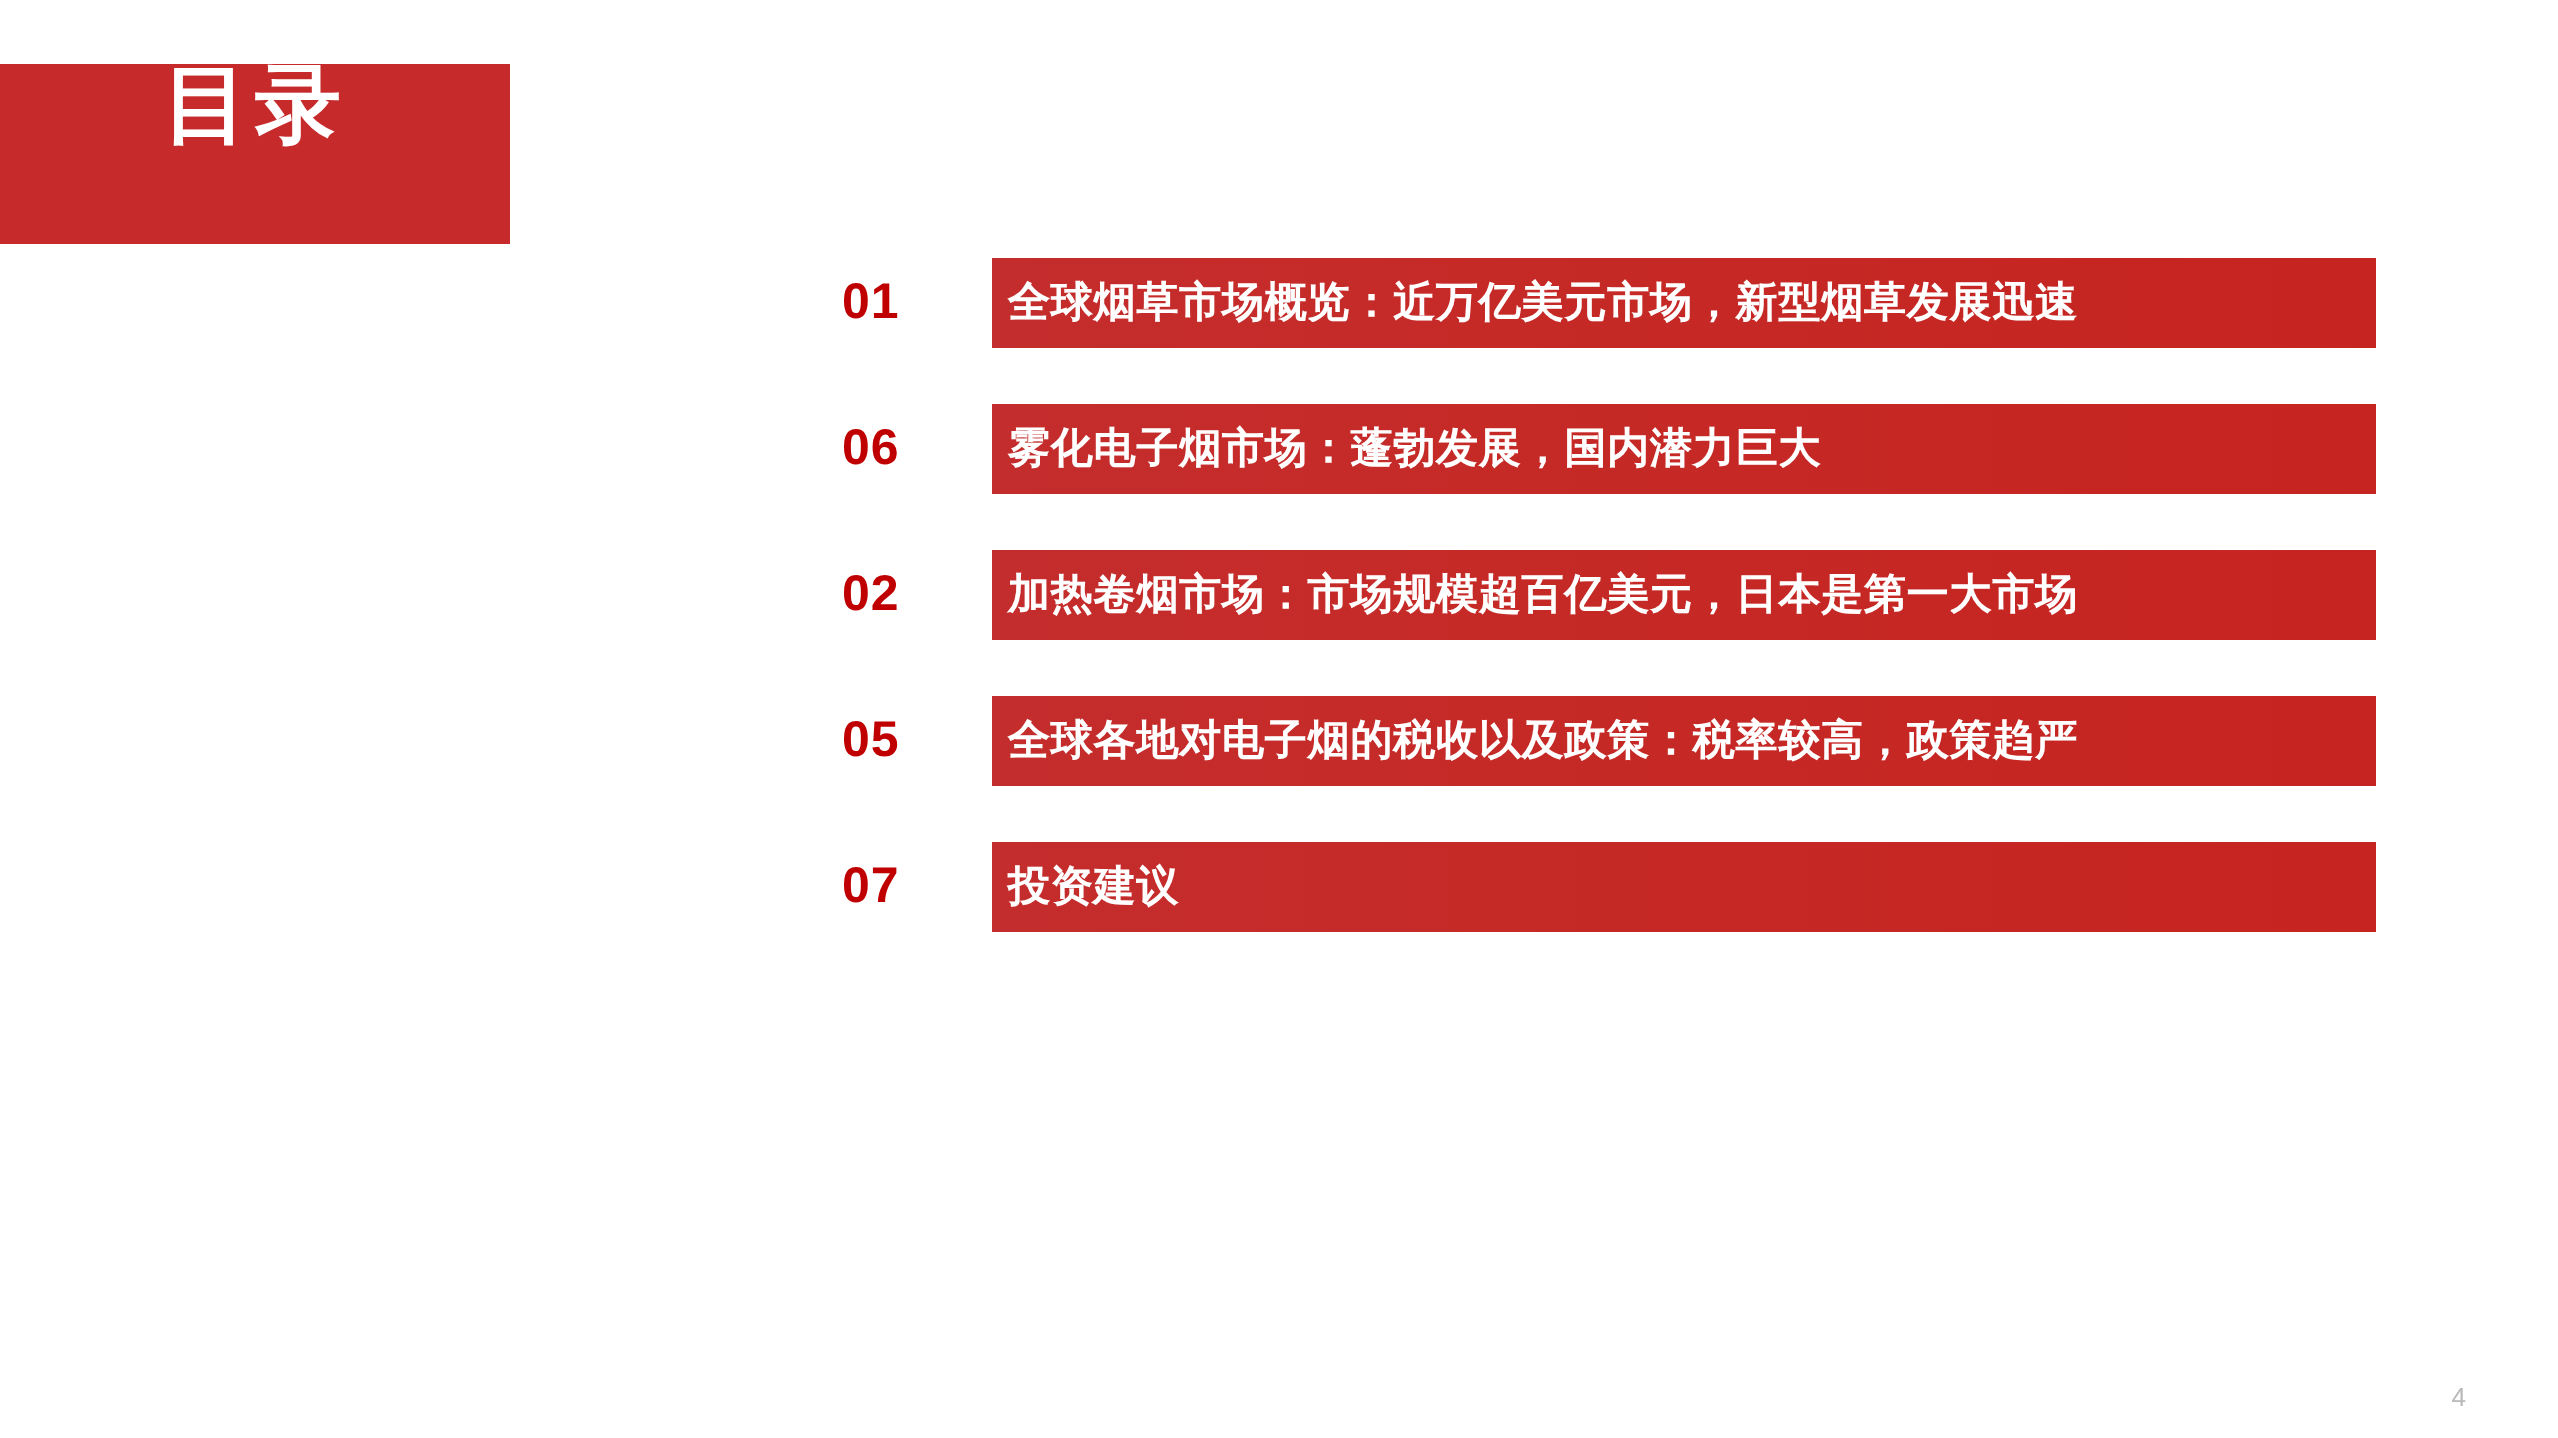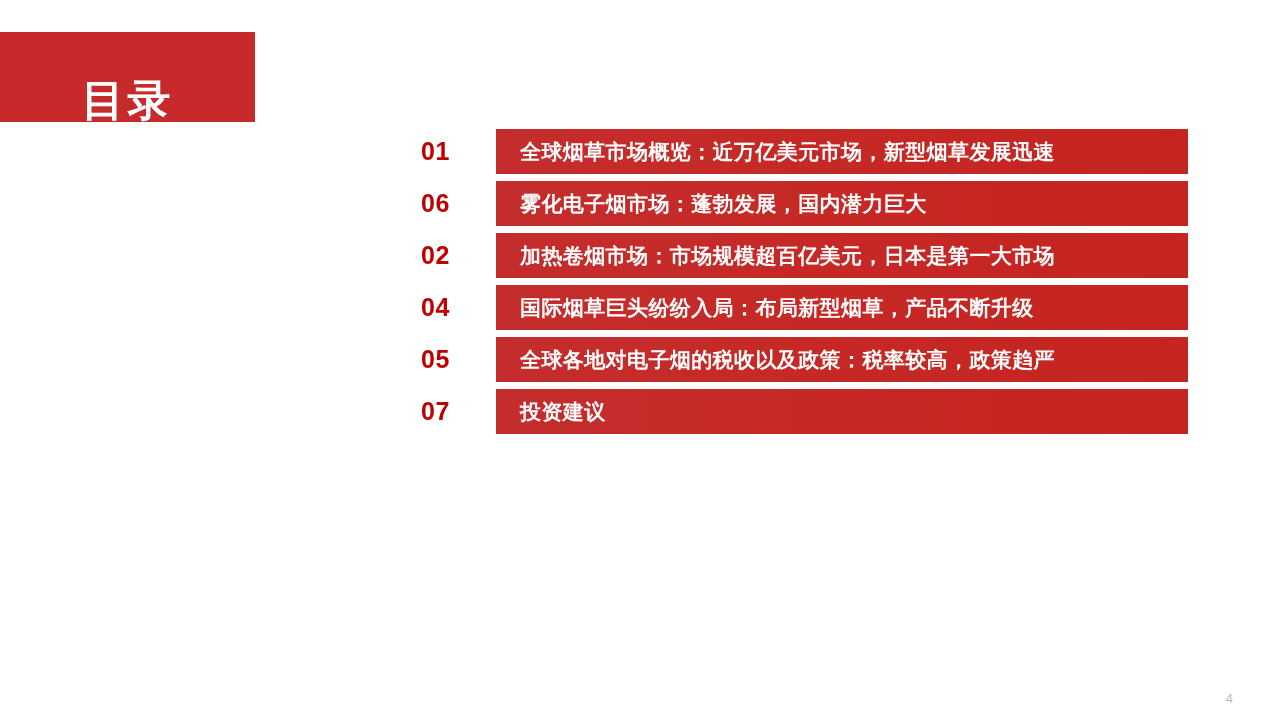--- a/index.html
+++ b/index.html
@@ -23,21 +23,21 @@
 
   
   .title-block {
     position: absolute;
     left: 0;
     top: 32px;
     width: 255px;
     height: 90px;
     background: #c62a2a;
     display: flex;
-    align-items: flex-end;
+    align-items: flex-start;
     justify-content: center;
   }
   .title-text {
     color: #ffffff;
     font-size: 43px;
     font-weight: bold;
     letter-spacing: 3px;
     line-height: 1;
     white-space: nowrap;
   }
@@ -45,21 +45,21 @@
   
   .toc {
     position: absolute;
     left: 421px;
     top: 129px;
     width: 767px;
   }
   .toc-row {
     position: relative;
     height: 45px;
-    margin-bottom: 7px;
+    margin-bottom: 28px;
     display: flex;
     align-items: stretch;
   }
   .toc-row:last-child {
     margin-bottom: 11px;
   }
 
   .toc-num {
     width: 75px;
     flex: 0 0 75px;
@@ -70,21 +70,21 @@
     font-weight: bold;
     letter-spacing: 0.5px;
     line-height: 1;
   }
 
   .toc-bar {
     flex: 1 1 auto;
     background: linear-gradient(to right, #c42d2d 0%, #c52a27 35%, #c62420 100%);
     display: flex;
     align-items: center;
-    padding-left: 24px;
+    padding-left: 8px;
     box-sizing: border-box;
     overflow: hidden;
   }
   .toc-label {
     color: #ffffff;
     font-size: 21px;
     font-weight: bold;
     letter-spacing: 0.4px;
     line-height: 1;
     white-space: nowrap;
@@ -125,26 +125,20 @@
       </div>
     </div>
 
     <div class="toc-row">
       <div class="toc-num">02</div>
       <div class="toc-bar">
         <span class="toc-label">加热卷烟市场：市场规模超百亿美元，日本是第一大市场</span>
       </div>
     </div>
 
-    <div class="toc-row">
-      <div class="toc-num">04</div>
-      <div class="toc-bar">
-        <span class="toc-label">国际烟草巨头纷纷入局：布局新型烟草，产品不断升级</span>
-      </div>
-    </div>
 
     <div class="toc-row">
       <div class="toc-num">05</div>
       <div class="toc-bar">
         <span class="toc-label">全球各地对电子烟的税收以及政策：税率较高，政策趋严</span>
       </div>
     </div>
 
 
     <div class="toc-row">

